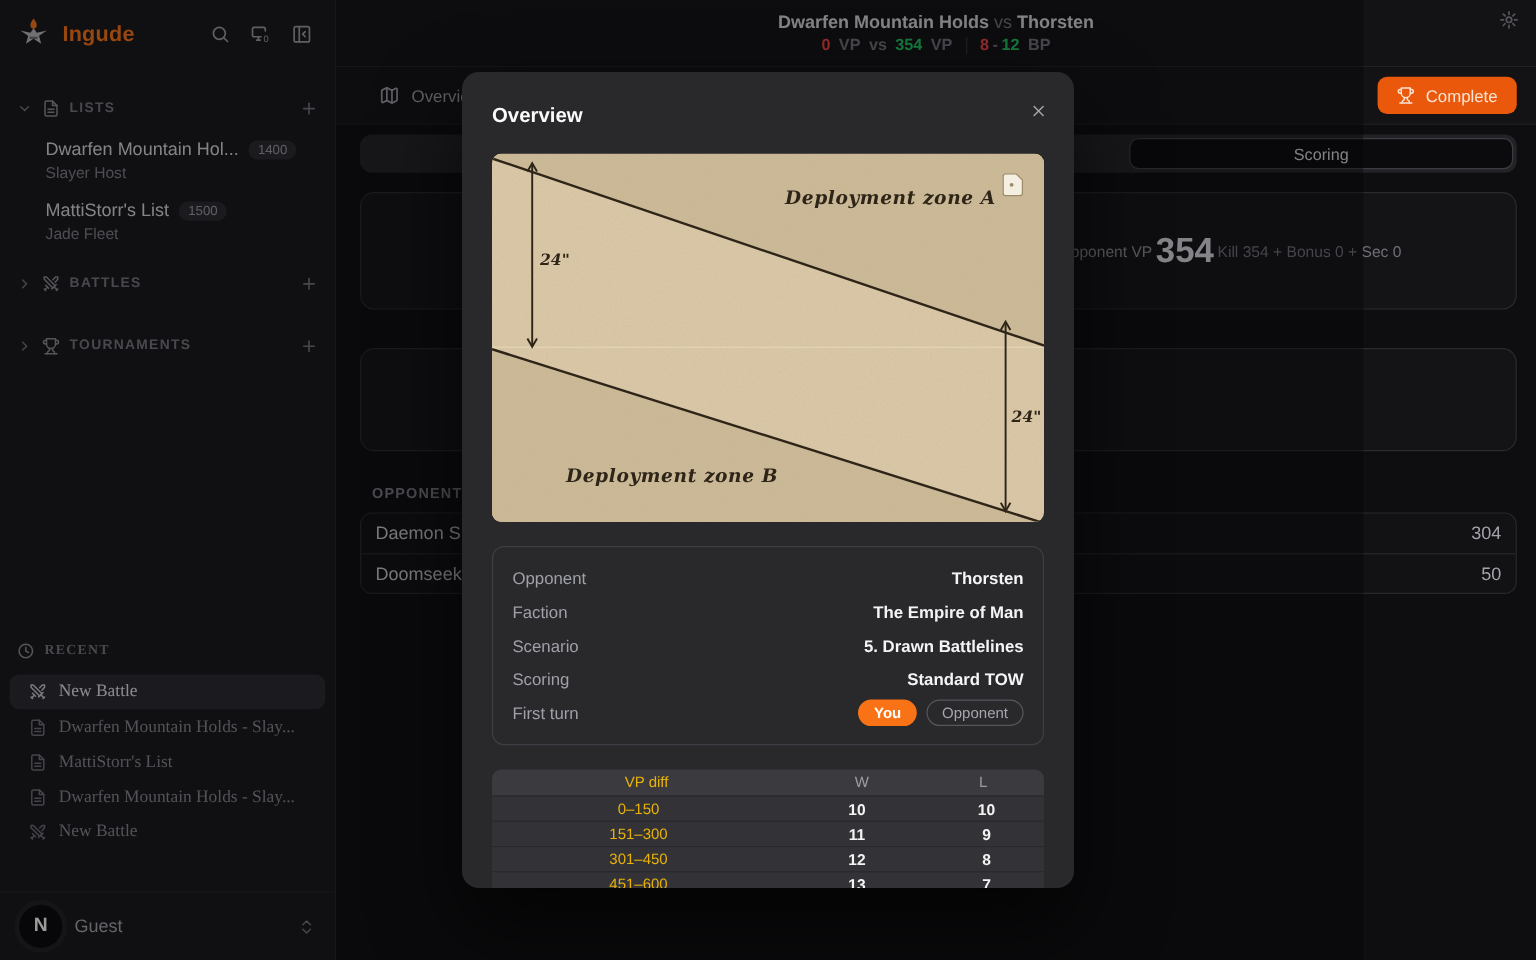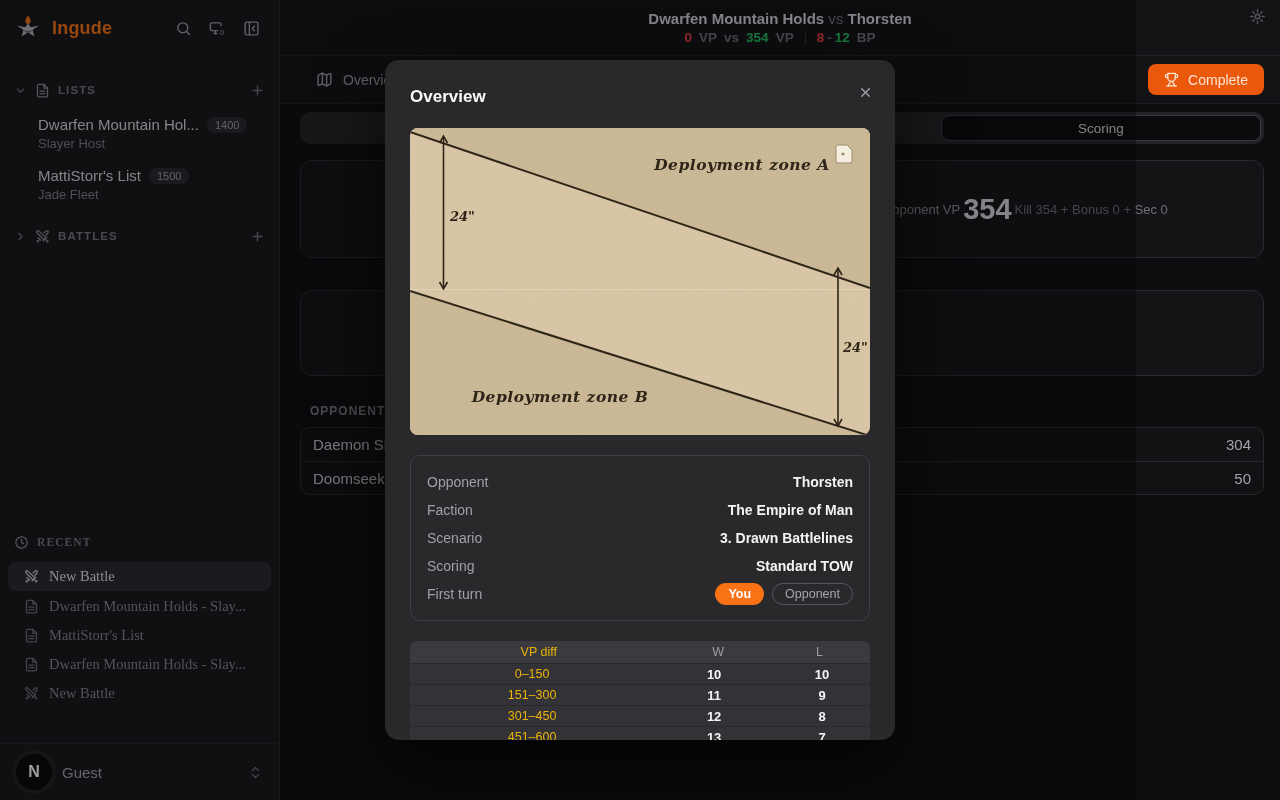--- a/index.html
+++ b/index.html
@@ -209,20 +209,39 @@
           <line x1="3" y1="19" x2="5" y2="21"></line>
         </svg>
       <span class="section-label">BATTLES</span>
       <span class="spacer"></span>
       <svg class="plus" viewBox="0 0 24 24" fill="none" stroke="currentColor" stroke-width="2.2" stroke-linecap="round">
           <path d="M12 5v14"></path>
           <path d="M5 12h14"></path>
         </svg>
     </div>
 
+    <div class="section-head" style="margin-top:32px;">
+      <svg class="chev" viewBox="0 0 24 24" fill="none" stroke="currentColor" stroke-width="2.2" stroke-linecap="round">
+          <path d="m9 6 6 6-6 6"></path>
+        </svg>
+      <svg class="sico" viewBox="0 0 24 24" fill="none" stroke="currentColor" stroke-width="2" stroke-linecap="round" stroke-linejoin="round">
+        <path d="M6 9H4.5a2.5 2.5 0 0 1 0-5H6"></path>
+          <path d="M18 9h1.5a2.5 2.5 0 0 0 0-5H18"></path>
+          <path d="M4 22h16"></path>
+        <path d="M10 14.66V17c0 .55-.47.98-.97 1.21C7.85 18.75 7 20.24 7 22"></path>
+          <path d="M14 14.66V17c0 .55.47.98.97 1.21C16.15 18.75 17 20.24 17 22"></path>
+          <path d="M18 2H6v7a6 6 0 0 0 12 0V2Z"></path>
+        </svg>
+      <span class="section-label">TOURNAMENTS</span>
+      <span class="spacer"></span>
+      <svg class="plus" viewBox="0 0 24 24" fill="none" stroke="currentColor" stroke-width="2.2" stroke-linecap="round">
+          <path d="M12 5v14"></path>
+          <path d="M5 12h14"></path>
+        </svg>
+    </div>
 
     <div class="recent">
       <div class="section-head" style="margin-bottom:10px;">
         <svg class="sico" viewBox="0 0 24 24" fill="none" stroke="currentColor" stroke-width="2" stroke-linecap="round" stroke-linejoin="round">
           <circle cx="12" cy="12" r="9"></circle>
             <polyline points="12 7 12 12 15.5 14"></polyline>
           </svg>
         <span class="section-label">RECENT</span>
       </div>
       <div class="recent-item active">
@@ -421,21 +440,21 @@
       <div class="drow">
         <span class="dlabel">Opponent</span>
         <span class="dvalue">Thorsten</span>
       </div>
       <div class="drow">
         <span class="dlabel">Faction</span>
         <span class="dvalue">The Empire of Man</span>
       </div>
       <div class="drow">
         <span class="dlabel">Scenario</span>
-        <span class="dvalue">3. Drawn Battlelines</span>
+        <span class="dvalue">5. Drawn Battlelines</span>
       </div>
       <div class="drow">
         <span class="dlabel">Scoring</span>
         <span class="dvalue">Standard TOW</span>
       </div>
       <div class="drow">
         <span class="dlabel">First turn</span>
         <span class="pills">
           <button class="pill-you">You</button>
           <button class="pill-opp">Opponent</button>

